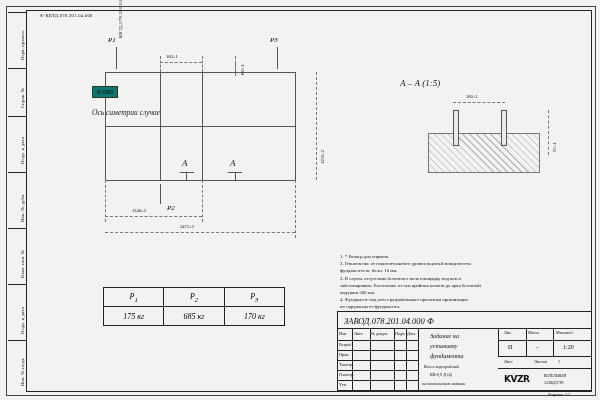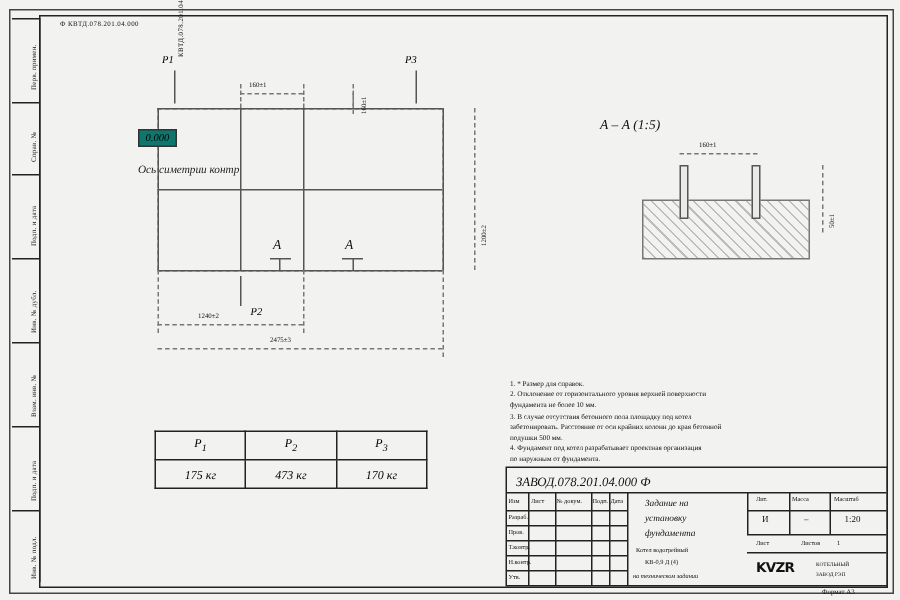--- a/index.html
+++ b/index.html
@@ -98,21 +98,21 @@
 
     <div class="arrowtxt" style="left:78px;top:22px;">Р1</div>
     <div class="thin" style="left:86px;top:33px;width:1px;height:22px;"></div>
     <div class="arrowtxt" style="left:240px;top:22px;">Р3</div>
     <div class="thin" style="left:247px;top:33px;width:1px;height:22px;"></div>
     <div class="arrowtxt" style="left:137px;top:190px;">Р2</div>
     <div class="thin" style="left:130px;top:170px;width:1px;height:20px;"></div>
 
     <div class="box000" style="left:62px;top:72px;">0.000</div>
 
-    <div class="lbl lbl-it" style="left:62px;top:94px;font-size:7.5px;">Ось симетрии контр</div>
+    <div class="lbl lbl-it" style="left:62px;top:94px;font-size:7.5px;">Ось симетрии случае</div>
 
     <div class="lbl lbl-it" style="left:152px;top:144px;font-size:9px;">А</div>
     <div class="lbl lbl-it" style="left:200px;top:144px;font-size:9px;">А</div>
     <div class="thin" style="left:150px;top:158px;width:14px;height:1px;"></div>
     <div class="thin" style="left:198px;top:158px;width:14px;height:1px;"></div>
     <div class="thin" style="left:156px;top:158px;width:1px;height:8px;"></div>
     <div class="thin" style="left:205px;top:158px;width:1px;height:8px;"></div>
 
     <div class="dashv" style="left:75px;top:166px;height:42px;"></div>
     <div class="dashv" style="left:172px;top:166px;height:42px;"></div>
@@ -143,21 +143,21 @@
 
   <table class="ptable">
     <tbody>
         <tr>
       <td><span>Р</span><sub>1</sub></td>
       <td><span>Р</span><sub>2</sub></td>
       <td><span>Р</span><sub>3</sub></td>
     </tr>
     <tr>
       <td>175 кг</td>
-      <td>473 кг</td>
+      <td>685 кг</td>
       <td>170 кг</td>
     </tr>
   </tbody>
     </table>
 
   <div class="tblock">
 
     <div class="tb-ln" style="left:0;top:16px;width:253px;height:1px;"></div>
     <div class="tb-big" style="left:6px;top:4px;">ЗАВОД.078.201.04.000  Ф</div>
 

